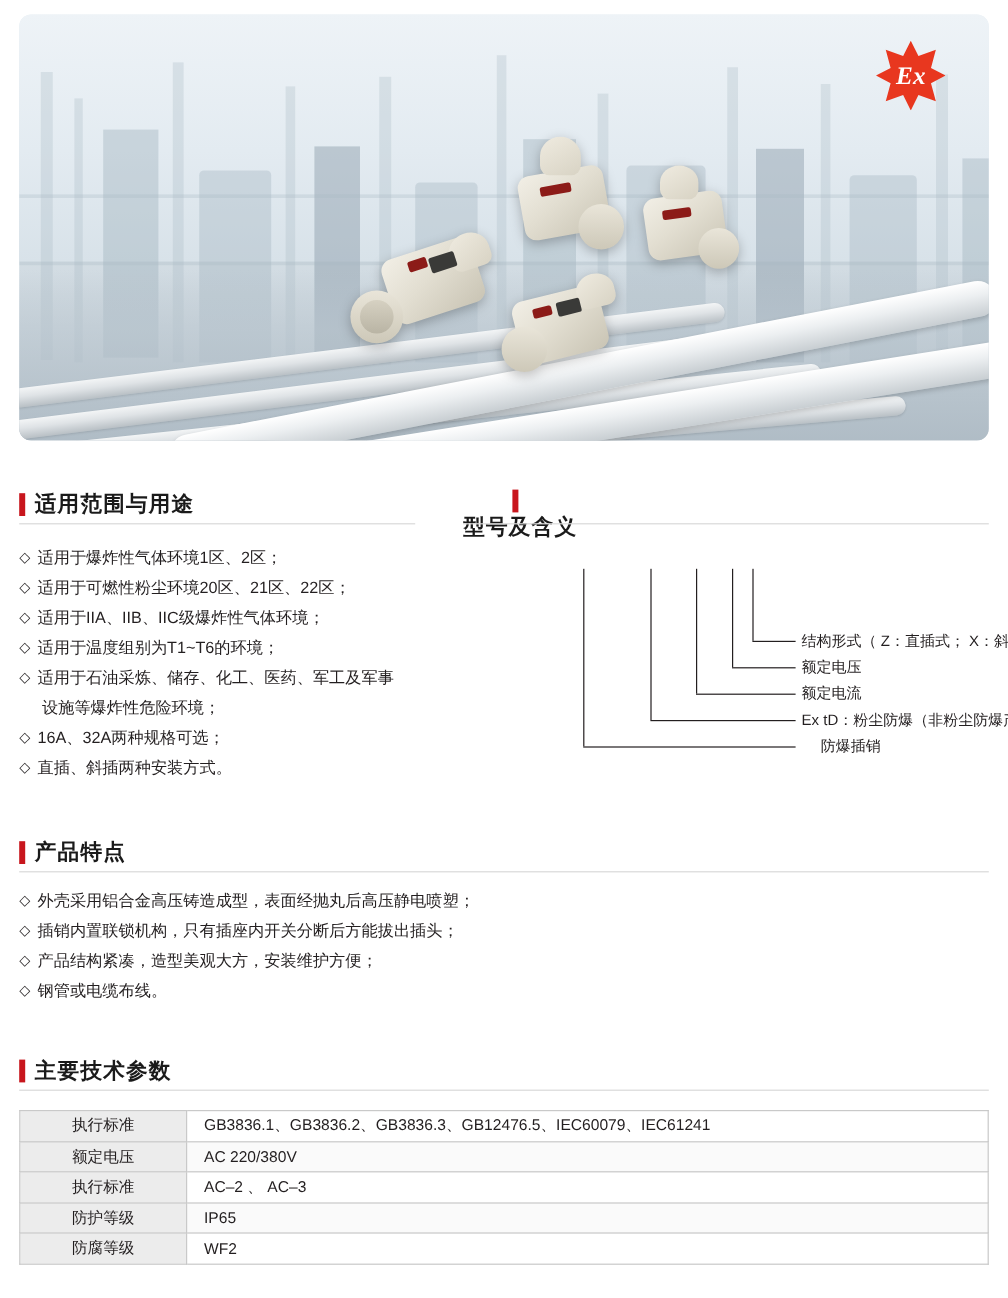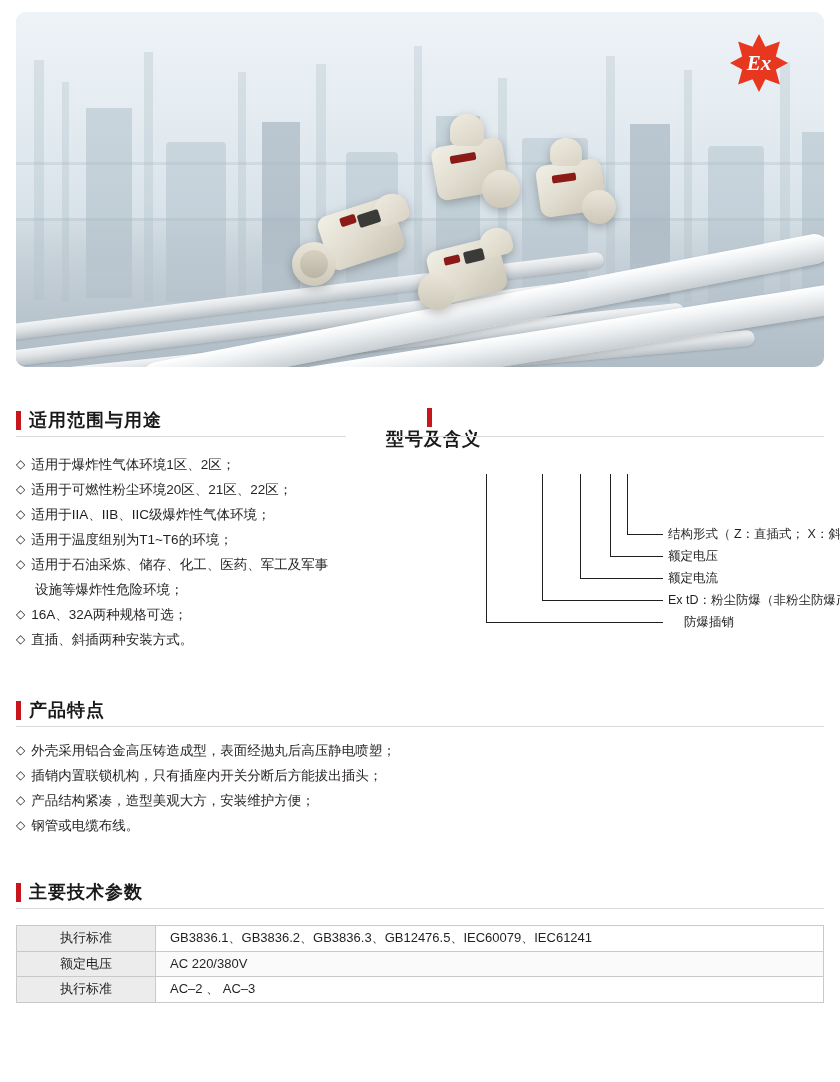--- a/index.html
+++ b/index.html
@@ -409,14 +409,22 @@
       <td class="v">GB3836.1、GB3836.2、GB3836.3、GB12476.5、IEC60079、IEC61241</td>
     </tr>
     <tr>
       <td class="k">额定电压</td>
       <td class="v">AC 220/380V</td>
     </tr>
     <tr>
       <td class="k">执行标准</td>
       <td class="v">AC–2 、 AC–3</td>
     </tr>
+    <tr>
+      <td class="k">防护等级</td>
+      <td class="v">IP65</td>
+    </tr>
+    <tr>
+      <td class="k">防腐等级</td>
+      <td class="v">WF2</td>
+    </tr>
   </tbody>
 </table>
 
 </body></html>

